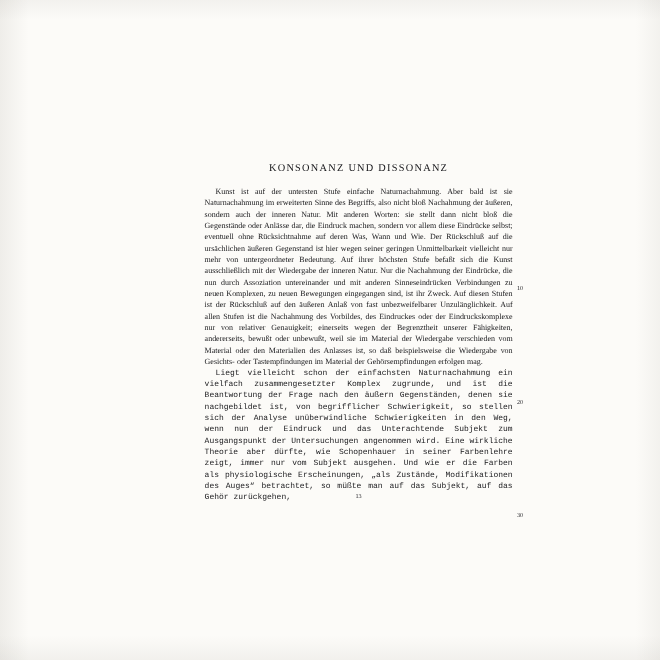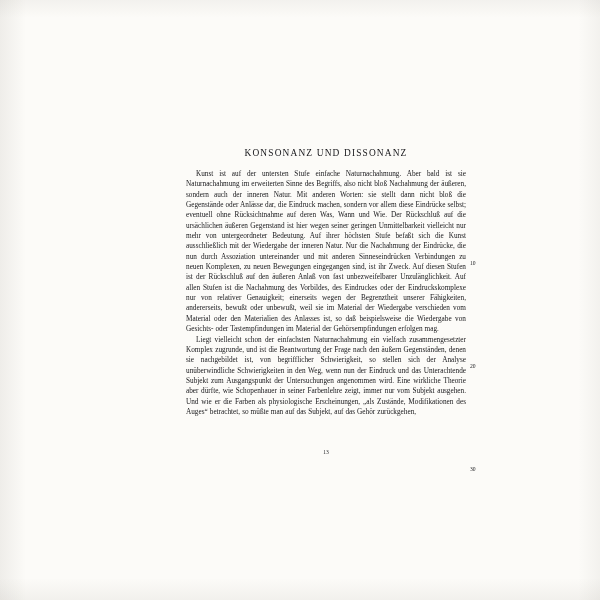--- a/index.html
+++ b/index.html
@@ -48,20 +48,21 @@
     line-height: 10.35px;
     color: #18181b;
     text-align: justify;
     text-indent: 10px;
     margin: 0;
     hyphens: none;
     word-spacing: 0.2px;
   }
   .para + .para {
     margin-top: 0;
+    font-family: Liberation Mono, monospace;
   }
   .linenums {
     position: absolute;
     left: 470px;
     top: 148px;
     width: 14px;
     font-size: 5.6px;
     color: #242428;
     font-family: "Liberation Serif", serif;
   }

